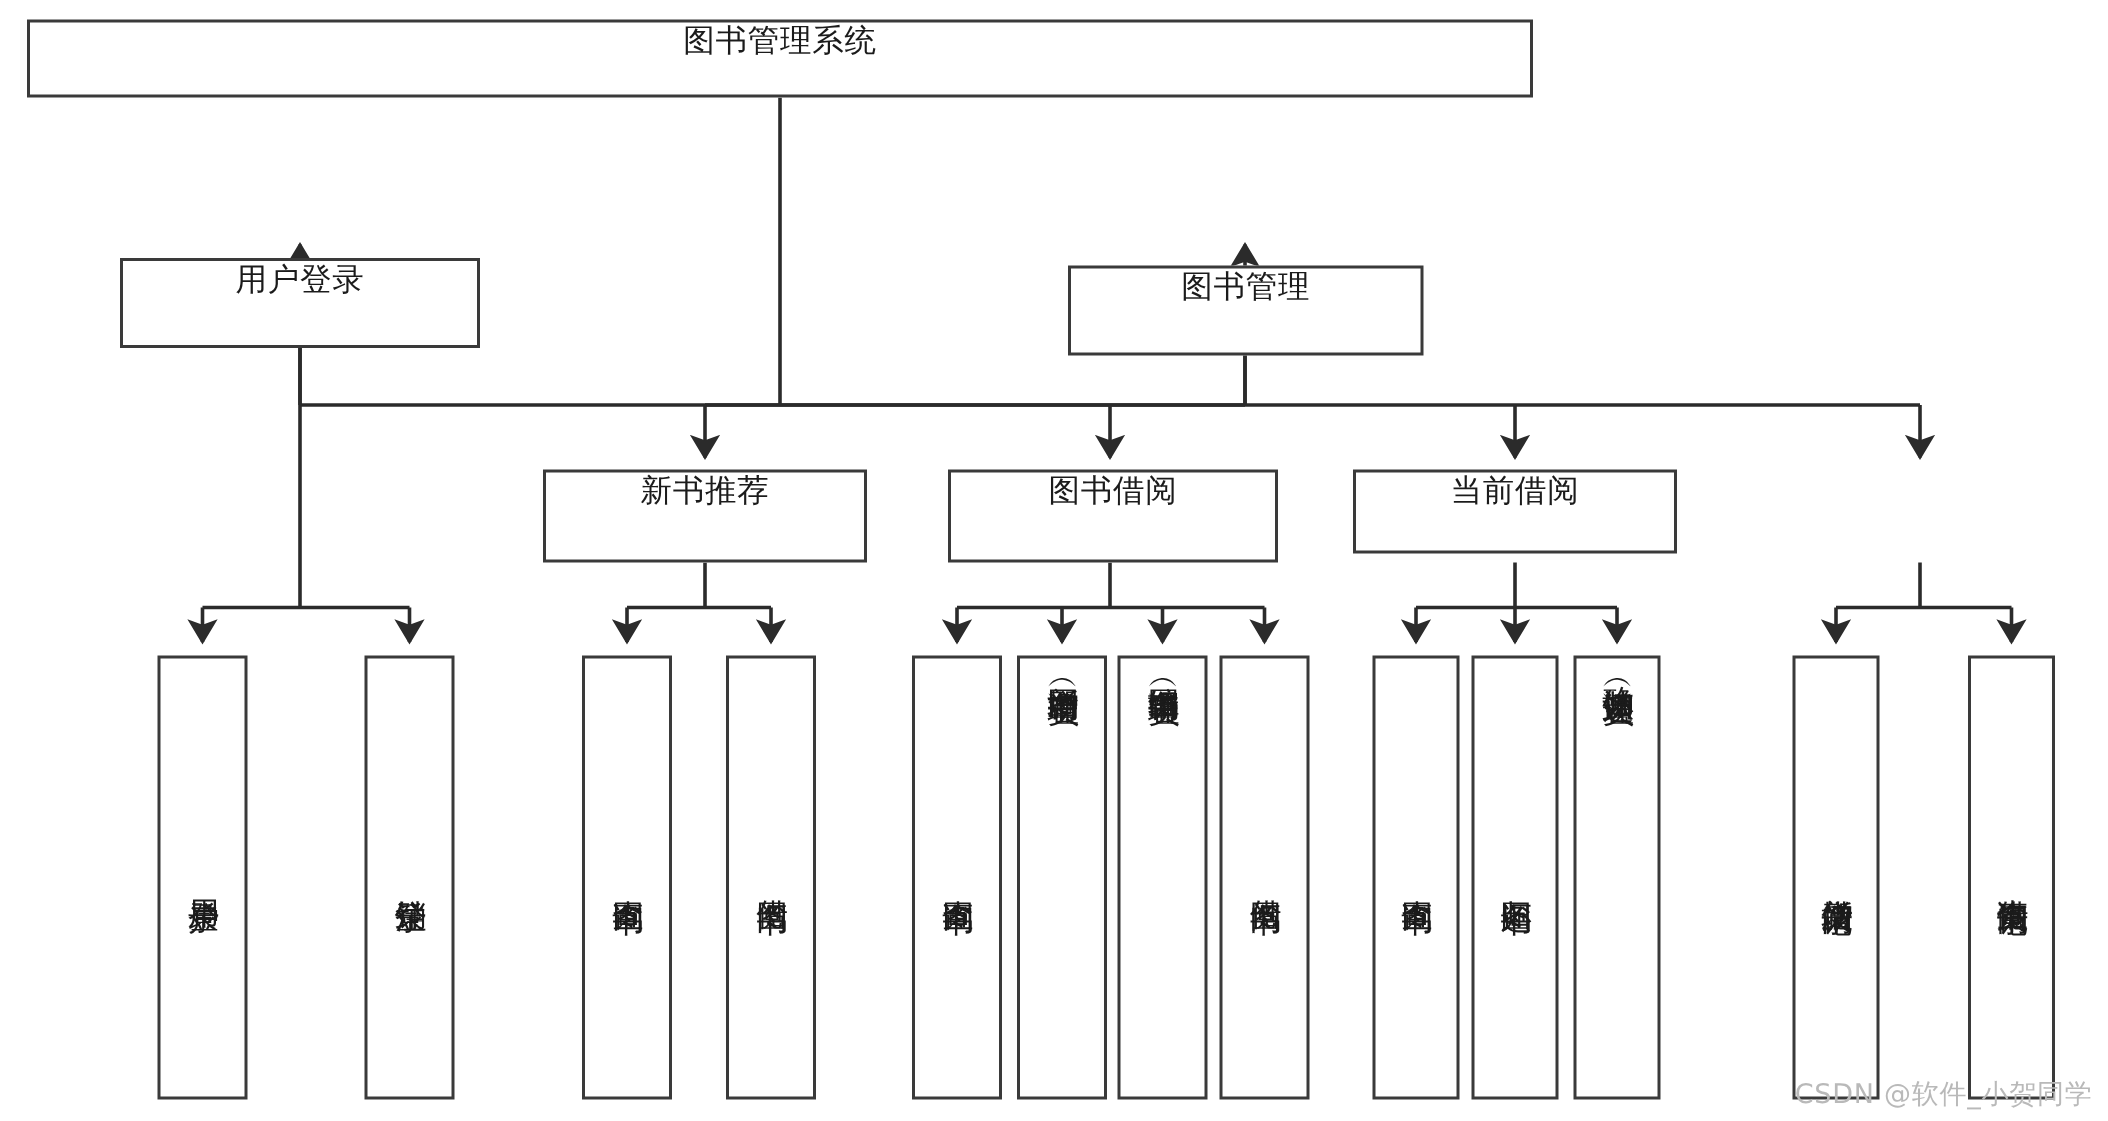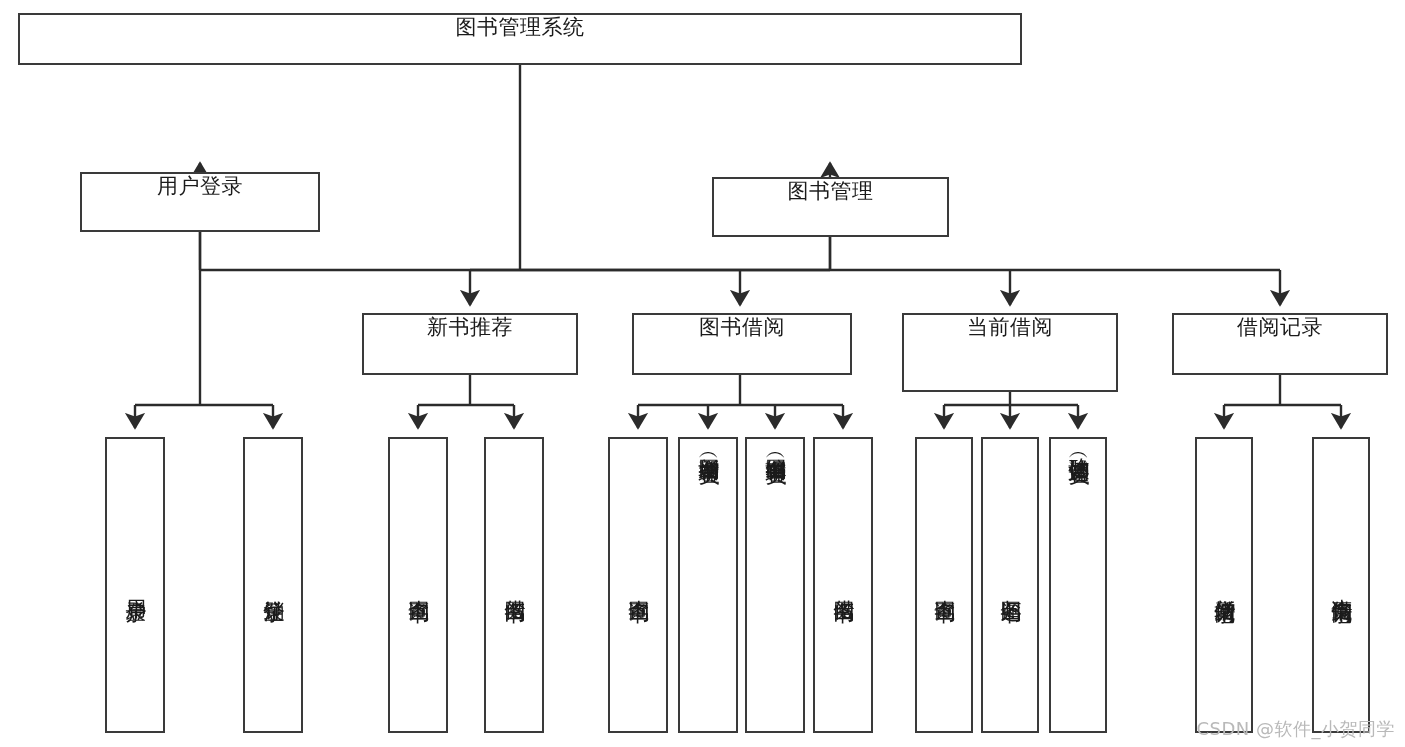--- a/index.html
+++ b/index.html
@@ -137,25 +137,22 @@
   <div class="node-box" id="node-l2-1" style="left: 712px; top: 177px; width: 237px; height: 60px;">
     <span class="node-label-h">图书管理</span>
   </div>
 
   <div class="node-box" id="node-l3-0" style="left: 362px; top: 313px; width: 216px; height: 62px;">
     <span class="node-label-h">新书推荐</span>
   </div>
   <div class="node-box" id="node-l3-1" style="left: 632px; top: 313px; width: 220px; height: 62px;">
     <span class="node-label-h">图书借阅</span>
   </div>
-  <div class="node-box" id="node-l3-2" style="left: 902px; top: 313px; width: 216px; height: 79px;">
+  <div class="node-box" id="node-l3-2" style="left: 902px; top: 313px; width: 216px; height: 56px;">
     <span class="node-label-h">当前借阅</span>
-  </div>
-  <div class="node-box" id="node-l3-3" style="left: 1172px; top: 313px; width: 216px; height: 62px;">
-    <span class="node-label-h">借阅记录</span>
   </div>
 
   <div class="node-box leaf-box centered" id="leaf-0" style="left: 105px; top: 437px; width: 60px; height: 296px;">
     <span class="node-label-v">用户登录</span>
   </div>
   <div class="node-box leaf-box centered" id="leaf-1" style="left: 243px; top: 437px; width: 60px; height: 296px;">
     <span class="node-label-v">注销登录</span>
   </div>
   <div class="node-box leaf-box centered" id="leaf-2" style="left: 388px; top: 437px; width: 60px; height: 296px;">
     <span class="node-label-v">查询图书</span>

